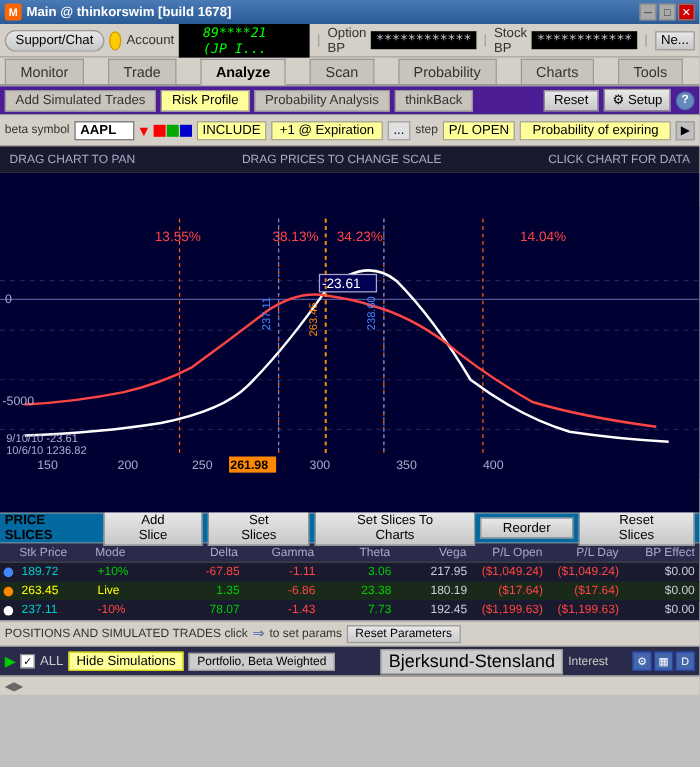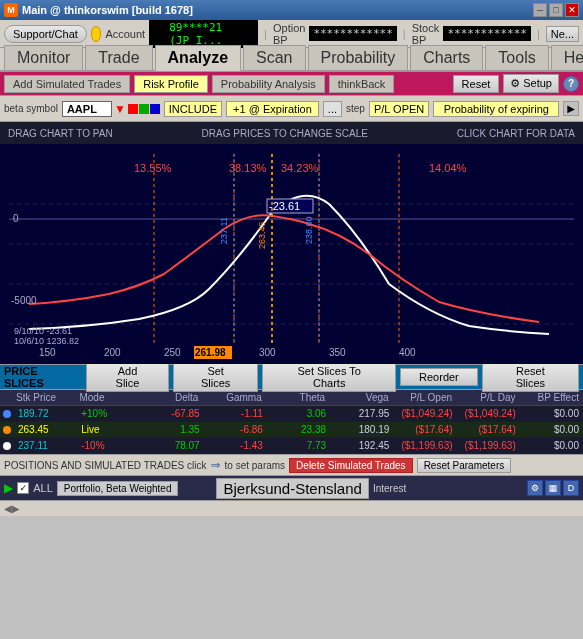--- a/index.html
+++ b/index.html
@@ -28,56 +28,56 @@
       height: 28px;
       display: flex;
       align-items: center;
       padding: 2px 4px;
       gap: 4px;
       border-bottom: 1px solid #999;
     }
     .btn-support { background: linear-gradient(to bottom, #e8e8e8, #c8c8c8); border: 1px solid #999; border-radius: 10px; padding: 2px 8px; font-size: 11px; cursor: pointer; }
     .circle-yellow { width: 16px; height: 16px; background: #ffcc00; border-radius: 50%; border: 1px solid #cc9900; }
     .acct-label { font-size: 11px; color: #333; }
-    .acct-value { background: #000; color: #00ff00; padding: 1px 20px; font-size: 11px; font-family: monospace; }
+    .acct-value { background: #000; color: #00ff00; padding: 1px 20px; font-size: 11px; font-family: monospace; font-style: italic; }
     .sep-pipe { color: #999; margin: 0 2px; }
     .bp-label { font-size: 11px; color: #333; }
     .bp-value { background: #000; color: #ccc; padding: 1px 4px; font-size: 11px; font-family: monospace; }
     .ne-btn { background: linear-gradient(to bottom, #e8e8e8, #c8c8c8); border: 1px solid #999; padding: 1px 4px; font-size: 11px; cursor: pointer; }
 
     
     .nav-tabs {
       background: #d4d0c8;
       height: 24px;
       display: flex;
       align-items: flex-end;
       padding: 0 4px;
       border-bottom: 2px solid #999;
     }
     .nav-tab {
       padding: 3px 12px;
-      font-size: 16px;
+      font-size: 12px;
       cursor: pointer;
       border: 1px solid #999;
       border-bottom: none;
       background: #c8c4bc;
-      margin-right: 2px;
+      margin-right: 20px;
       color: #333;
     }
     .nav-tab.active {
       background: #d4d0c8;
       color: #000;
       font-weight: bold;
       border-bottom: 1px solid #d4d0c8;
       margin-bottom: -1px;
     }
 
     
     .sub-toolbar {
-      background: #be185d;
+      background: #4c1d95;
       height: 24px;
       display: flex;
       align-items: center;
       padding: 2px 4px;
       gap: 4px;
       border-bottom: 1px solid #999;
     }
     .sub-tab {
       padding: 2px 8px;
       font-size: 11px;
@@ -125,21 +125,21 @@
       align-items: center;
       justify-content: space-between;
       padding: 0 8px;
       color: #aaaacc;
       font-size: 10px;
     }
 
     
     .chart-area {
       background: #000033;
-      height: 220px;
+      height: 283px;
       position: relative;
       overflow: hidden;
     }
 
     
     .price-slices-header {
       background: #0369a1;
       height: 26px;
       display: flex;
       align-items: center;
@@ -435,28 +435,28 @@
     <div class="td red">($1,199.63)</div>
     <div class="td red">($1,199.63)</div>
     <div class="td">$0.00</div>
   </div>
 </div>
 
 <div class="positions-bar">
   <span class="pos-text">POSITIONS AND SIMULATED TRADES click</span>
   <span class="arrow-icon">⇒</span>
   <span class="pos-text">to set params</span>
-  <button class="del-btn">Delete Simulated Trades</button>
   <button class="reset-params-btn">Reset Parameters</button>
 </div>
 
 <div class="bottom-toolbar">
   <span class="play-btn">▶</span>
   <div class="check-box">✓</div>
   <span class="all-label">ALL</span>
+  <button class="hide-sim-btn">Hide Simulations</button>
   <button class="portfolio-btn">Portfolio, Beta Weighted</button>
   <button class="bjer-btn">Bjerksund-Stensland</button>
   <span class="interest-label">Interest</span>
   <div class="bottom-icons">
     <div class="bottom-icon-btn">⚙</div>
     <div class="bottom-icon-btn">▦</div>
     <div class="bottom-icon-btn">D</div>
   </div>
 </div>
 

